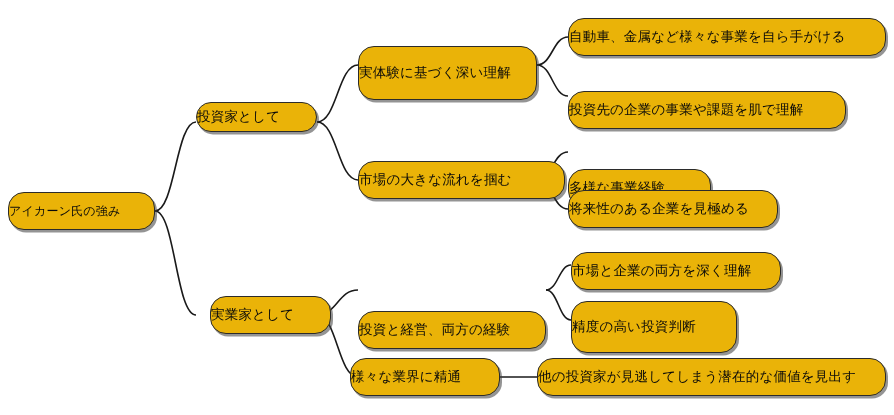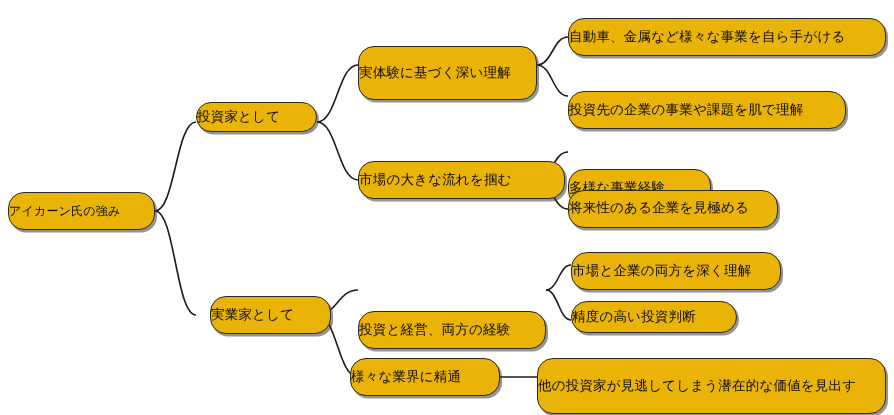--- a/index.html
+++ b/index.html
@@ -110,29 +110,29 @@
   </div>
 
   <div class="node" style="left:568px; top:91px; width:278px; height:38px;">
     <span>投資先の企業の事業や課題を肌で理解</span>
   </div>
 
   <div class="node" style="left:568px; top:133px; width:143px; height:38px;margin-top:36px;">
     <span>多様な事業経験</span>
   </div>
 
-  <div class="node" style="left:568px; top:190px; width:210px; height:38px;font-family:Liberation Mono, monospace;">
+  <div class="node" style="left:568px; top:190px; width:210px; height:38px;">
     <span>将来性のある企業を見極める</span>
   </div>
 
   <div class="node" style="left:571px; top:252px; width:210px; height:38px;">
     <span>市場と企業の両方を深く理解</span>
   </div>
 
-  <div class="node" style="left:571px; top:301px; width:166px; height:32px;">
+  <div class="node" style="left:571px; top:301px; width:166px; height:52px;">
     <span>精度の高い投資判断</span>
   </div>
 
-  <div class="node" style="left:537px; top:358px; width:349px; height:56px;">
+  <div class="node" style="left:537px; top:358px; width:349px; height:38px;">
     <span>他の投資家が見逃してしまう潜在的な価値を見出す</span>
   </div>
 
 </div>
 
 </body></html>

